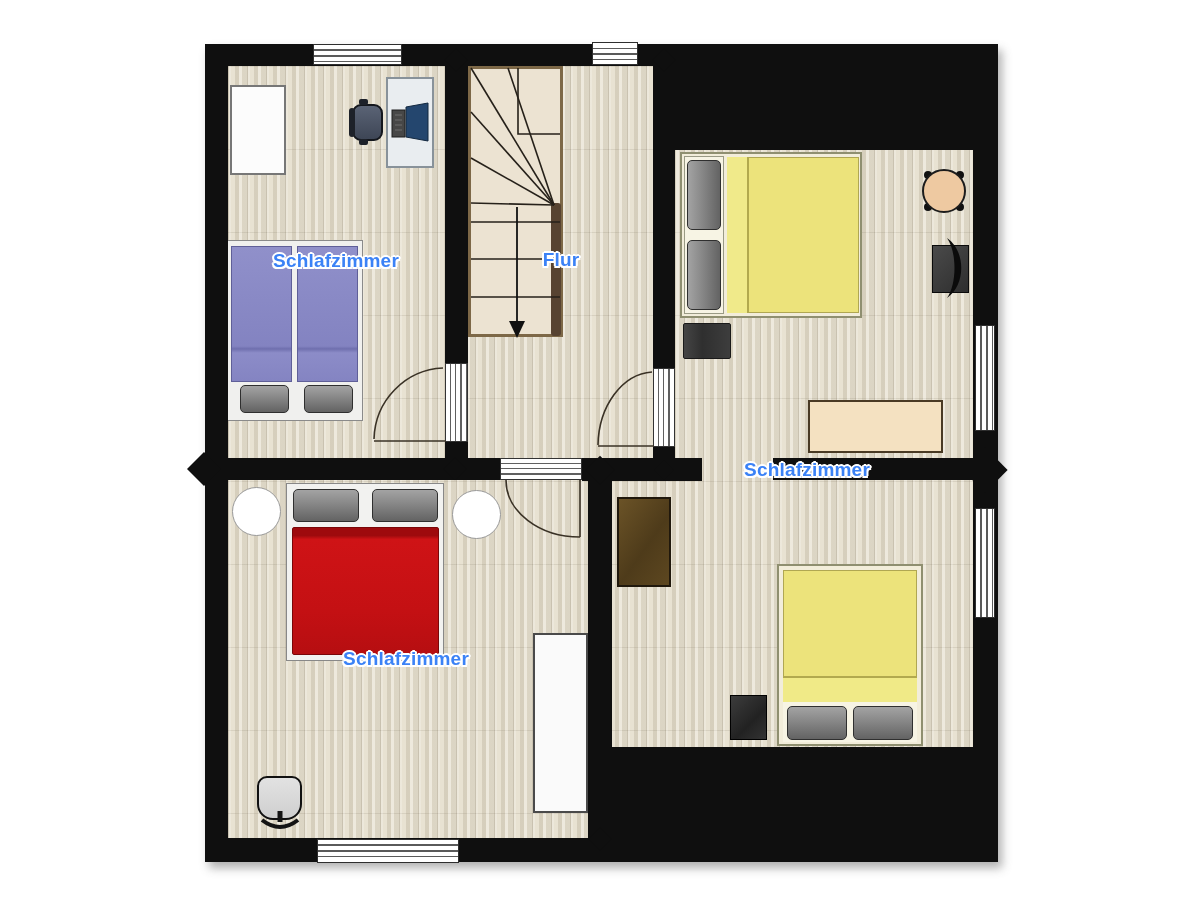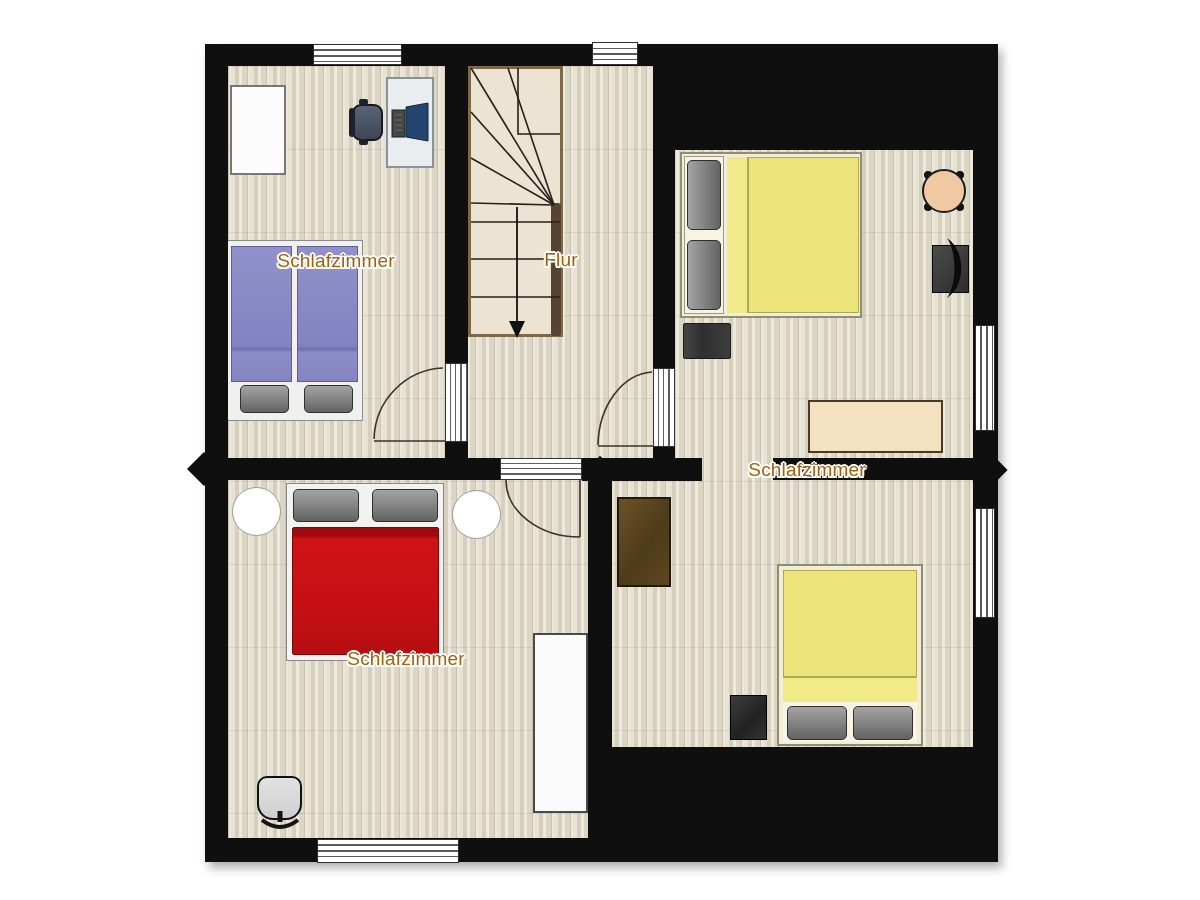--- a/index.html
+++ b/index.html
@@ -28,22 +28,22 @@
          border:1.5px solid #2e2e2e;box-sizing:border-box;z-index:5;}
   .door-v{position:absolute;background:repeating-linear-gradient(90deg,#ffffff 0 4px,#606060 4px 5.2px);
          border:1px solid #333;box-sizing:border-box;z-index:5;}
   .door-h{position:absolute;background:repeating-linear-gradient(180deg,#ffffff 0 4px,#606060 4px 5.2px);
          border:1px solid #333;box-sizing:border-box;z-index:5;}
   .furn{position:absolute;box-sizing:border-box;z-index:3;}
   .bedframe{position:absolute;box-sizing:border-box;z-index:3;}
   .pillow{position:absolute;border:1.5px solid #2f2f2f;border-radius:5px;box-sizing:border-box;z-index:3;
           background:linear-gradient(180deg,#a3a3a3 0%,#8a8a8a 40%,#636363 100%);}
   .pillow-v{background:linear-gradient(90deg,#a3a3a3 0%,#8a8a8a 40%,#636363 100%);}
-  .room-label{position:absolute;transform:translate(-50%,-50%);font-weight:normal;font-size:19px;
-          color:#a16207;white-space:nowrap;letter-spacing:.2px;z-index:7;
+  .room-label{position:absolute;transform:translate(-50%,-50%);font-weight:bold;font-size:19px;
+          color:#3b82f6;white-space:nowrap;letter-spacing:.2px;z-index:7;
           text-shadow:2px 0 0 #fff,-2px 0 0 #fff,0 2px 0 #fff,0 -2px 0 #fff,
                       1.5px 1.5px 0 #fff,-1.5px 1.5px 0 #fff,1.5px -1.5px 0 #fff,-1.5px -1.5px 0 #fff;}
   svg.overlay{position:absolute;left:0;top:0;z-index:6;}
 </style>
 </head>
 <body>
 
 <div class="canvas">
   <div class="shadow"></div>
   <div class="floor"></div>

